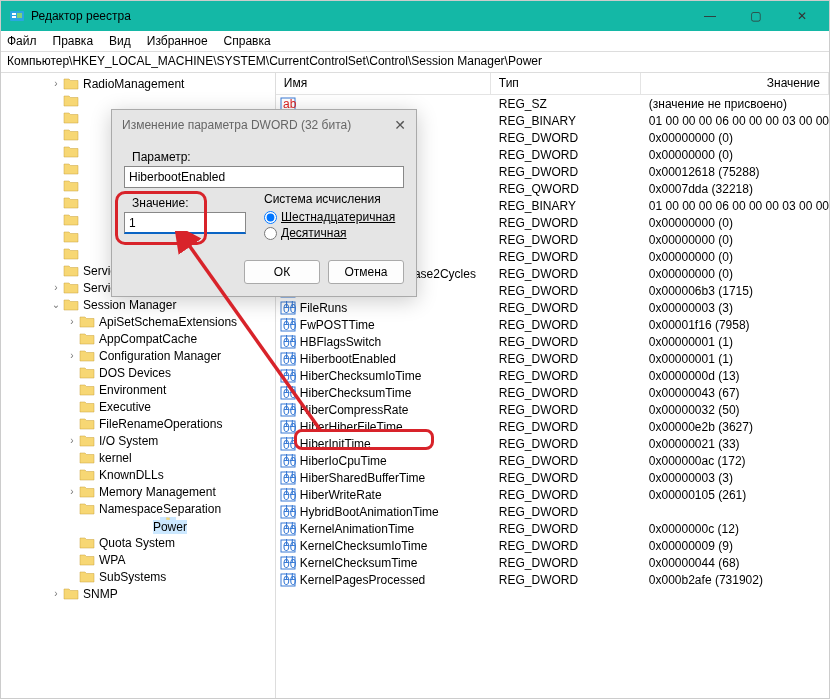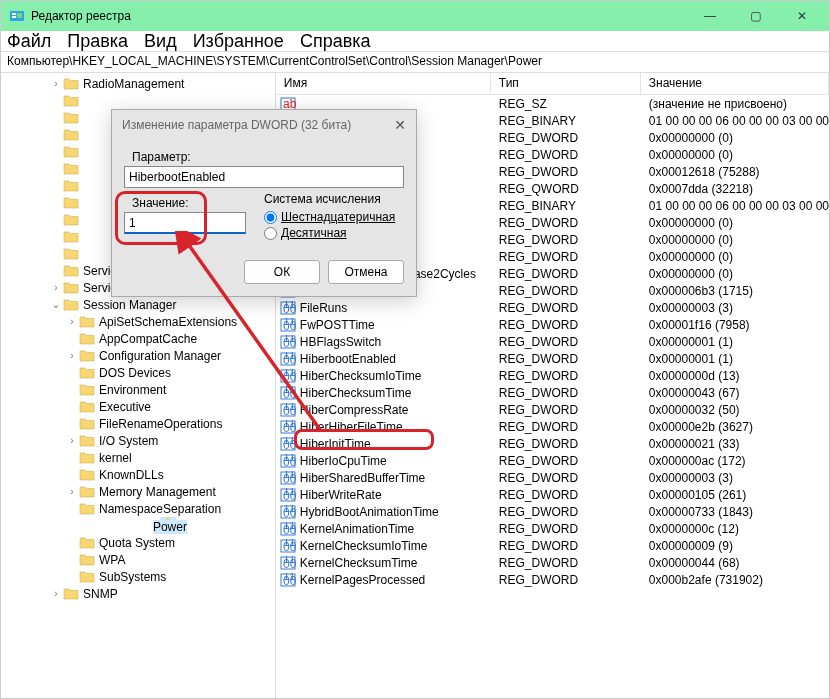--- a/index.html
+++ b/index.html
@@ -1,36 +1,36 @@
 <!DOCTYPE html>
 <html><head>
 <meta charset="utf-8">
 <style>
   * { margin:0; padding:0; box-sizing:border-box; font-family:"Segoe UI",Tahoma,sans-serif; font-size:12px; }
   body { background:#fff; width:830px; height:699px; overflow:hidden; position:relative; border:1px solid #ccc;}
-  .titlebar { height:30px; display:flex; align-items:center; padding:0 4px; background:#86efac;}
+  .titlebar { height:30px; display:flex; align-items:center; padding:0 4px; background:#14b8a6;}
   .titlebar .icon { width:16px; height:16px; margin:0 6px 0 4px; }
   .titlebar .title { color:#000; font-size:12px; }
   .winbtns { margin-left:auto; display:flex; }
   .winbtn { width:46px; height:30px; display:flex; align-items:center; justify-content:center; color:#333;}
   .menubar { height:20px; display:flex; align-items:center; padding:0 6px; gap:16px;}
-  .menubar span { font-size:18px; }
+  .menubar span { font-size:12px; }
   .address { height:22px; border-top:1px solid #ddd; border-bottom:1px solid #ddd; padding:2px 6px; font-size:12px; white-space:nowrap; overflow:hidden; }
   .content { display:flex; height:calc(100% - 72px);}
   .tree { width:280px; border-right:1px solid #ddd; overflow:hidden; padding:2px 0 2px 4px;}
   .tree-row { display:flex; align-items:center; height:17px; white-space:nowrap; }
   .tree-row .chev { width:14px; text-align:center; color:#777; font-size:10px;}
   .tree-row .fold { width:16px; height:13px; margin-right:4px;}
   .tree-row.sel .lbl, .tree-row.sel .fold { background:#cce8ff;}
   .listpane { flex:1; display:flex; flex-direction:column;}
   .listhdr { display:flex; height:22px; border-bottom:1px solid #e4e4e4;}
   .listhdr div { padding:3px 8px; border-right:1px solid #e4e4e4; font-size:12px;}
   .col-name { width:215px;}
   .col-type { width:150px;}
-  .col-val { flex:1;}
+  .col-val { flex:1;text-align:right;}
   .listbody { flex:1; overflow:hidden;}
   .row { display:flex; align-items:center; height:17px;}
   .row .ic { width:20px; display:flex; align-items:center; justify-content:center; margin-left:2px;}
   .row .nm { width:193px; white-space:nowrap; overflow:hidden; padding-left:2px;}
   .row .tp { width:150px; padding-left:8px;}
   .row .vl { flex:1; padding-left:8px; white-space:nowrap; overflow:hidden;}
   .dlg { position:absolute; left:110px; top:108px; width:306px; background:#e5e5e5; border:1px solid #aaa; box-shadow:0 4px 20px rgba(0,0,0,.2);}
   .dlg-title { height:30px; display:flex; align-items:center; padding:0 10px; color:#666;}
   .dlg-title .x { margin-left:auto; color:#555; font-size:14px;}
   .dlg-body { padding:6px 12px 12px 12px;}
@@ -593,21 +593,20 @@
         <div class="row">
           <span class="ic">
             <svg width="16" height="14" viewBox="0 0 16 14">
               <rect x="1" y="1" width="14" height="12" fill="#fff" stroke="#3a7bd5"></rect>
               <text x="3" y="7" font-size="5" fill="#3a7bd5">110</text>
               <text x="3" y="12" font-size="5" fill="#3a7bd5">001</text>
             </svg>
           </span>
           <span class="nm">HybridBootAnimationTime</span>
           <span class="tp">REG_DWORD</span>
-          <span class="vl">0x00000733 (1843)</span>
         </div>
         <div class="row">
           <span class="ic">
             <svg width="16" height="14" viewBox="0 0 16 14">
               <rect x="1" y="1" width="14" height="12" fill="#fff" stroke="#3a7bd5"></rect>
               <text x="3" y="7" font-size="5" fill="#3a7bd5">110</text>
               <text x="3" y="12" font-size="5" fill="#3a7bd5">001</text>
             </svg>
           </span>
           <span class="nm">KernelAnimationTime</span>

